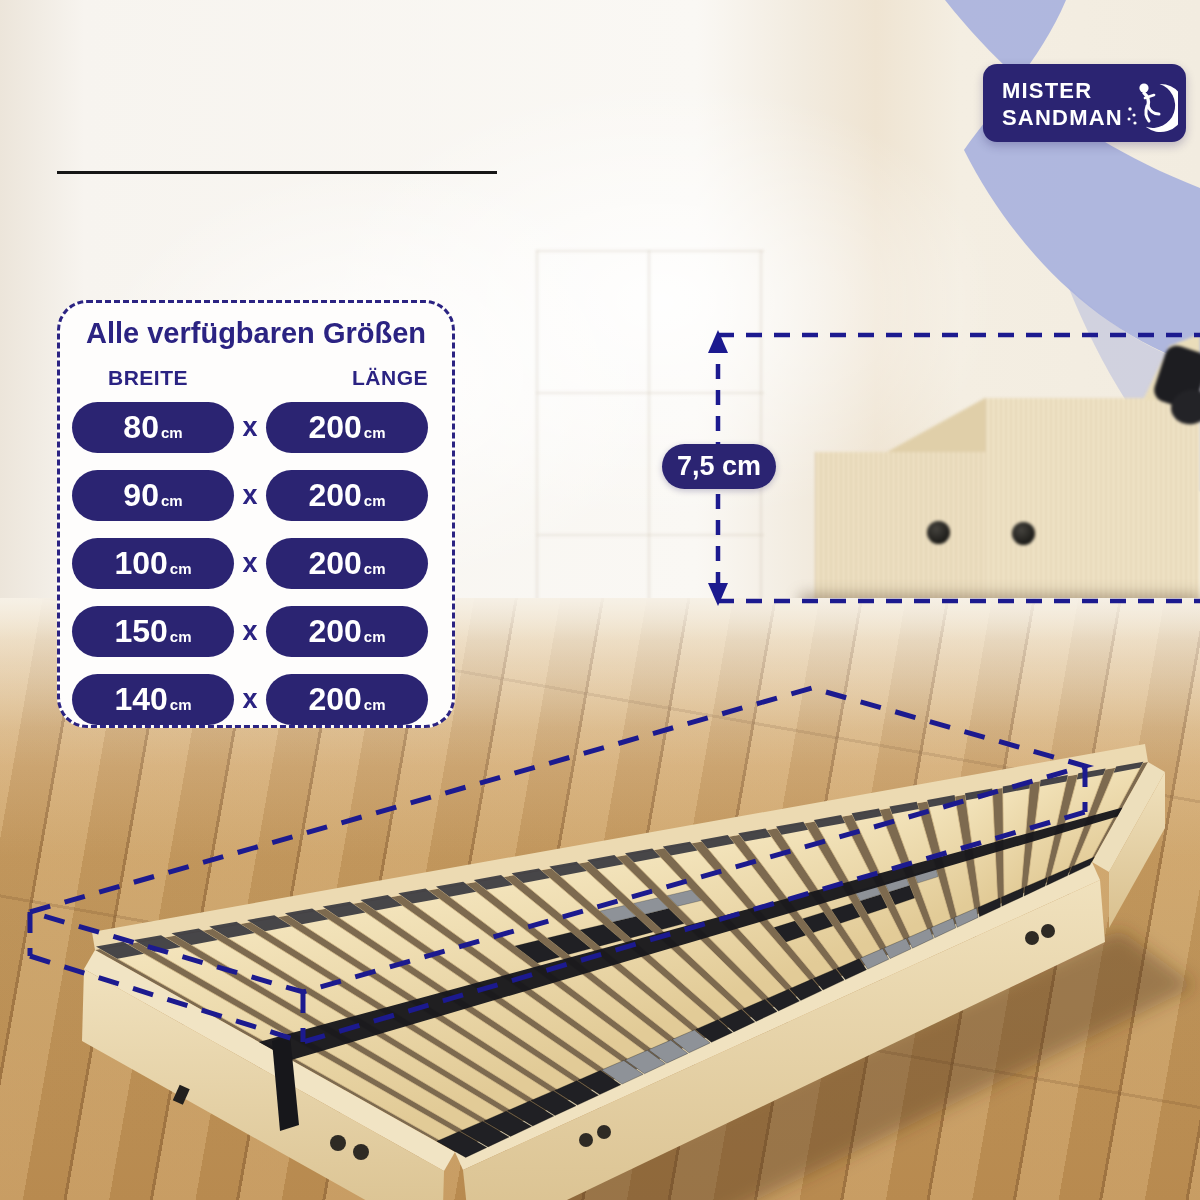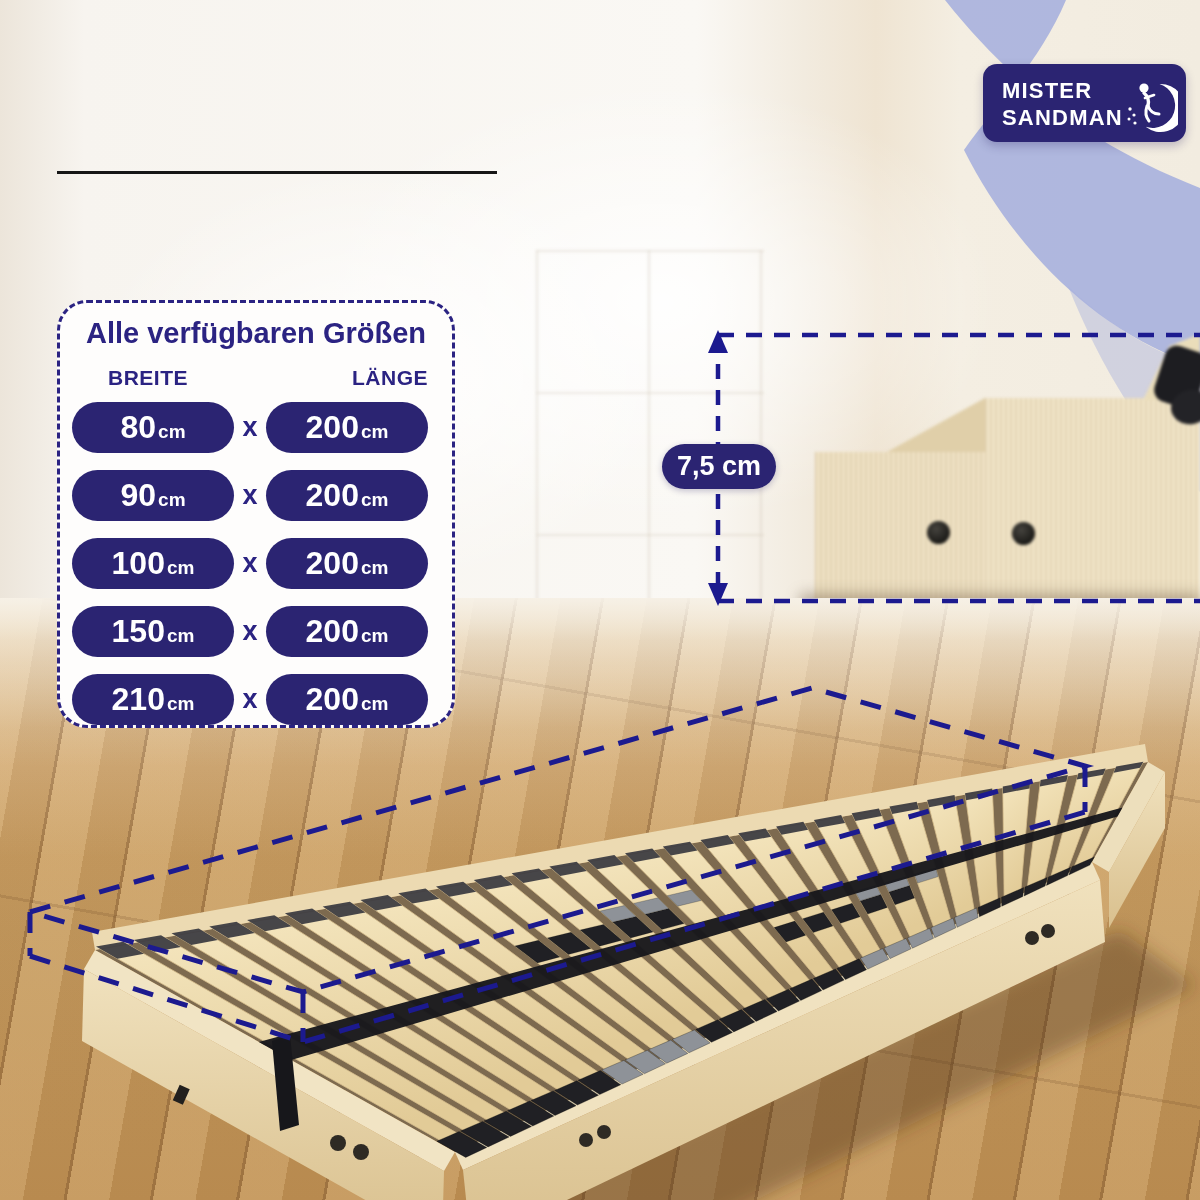--- a/index.html
+++ b/index.html
@@ -48,21 +48,21 @@
   .panel-title{margin-top:14px;text-align:center;color:var(--navy);font-weight:bold;font-size:29px;}
   .panel-headers{display:flex;margin-top:16px;color:var(--navy);font-weight:bold;font-size:21px;letter-spacing:.5px;}
   .panel-headers .hdr-left{width:176px;text-align:center;}
   .panel-headers .hdr-gap{width:26px;}
   .panel-headers .hdr-right{width:166px;text-align:right;}
   .size-rows{margin-top:11px;}
   .size-row{display:flex;align-items:center;margin:12px 0 17px 12px;}
   .size-pill{width:162px;height:51px;border-radius:27px;background:var(--pill);color:#fff;
     display:flex;align-items:baseline;justify-content:center;padding-top:7px;}
   .size-pill .num{font-size:32px;font-weight:bold;line-height:36px;}
-  .size-pill .unit{font-size:19px;font-weight:bold;margin-left:2px;}
+  .size-pill .unit{font-size:15px;font-weight:bold;margin-left:2px;}
   .x-sep{width:28px;text-align:center;color:var(--navy);font-weight:bold;font-size:27px;margin:0 2px;}
 
   
   .furniture{position:absolute;left:815px;top:326px;width:385px;height:276px;filter:blur(1.8px);}
   .furn-face-left{position:absolute;left:0;top:126px;width:170px;height:150px;
     background:repeating-linear-gradient(90deg, rgba(214,194,158,.5) 0 2px, rgba(255,246,226,.35) 2px 5px),#e9dbbb;}
   .furn-face-right{position:absolute;left:170px;top:72px;width:215px;height:204px;
     background:repeating-linear-gradient(90deg, rgba(214,194,158,.5) 0 2px, rgba(255,246,226,.35) 2px 5px),#ecdfc0;}
   .furn-wedge{position:absolute;left:72px;top:72px;width:98px;height:54px;background:#e0cfa9;
     clip-path:polygon(100% 0,100% 100%,0 100%);}
@@ -333,21 +333,21 @@
             <span class="unit">cm</span>
           </div>
         <div class="x-sep">x</div>
         <div class="size-pill">
             <span class="num">200</span>
             <span class="unit">cm</span>
           </div>
       </div>
       <div class="size-row">
         <div class="size-pill">
-            <span class="num">210</span>
+            <span class="num">140</span>
             <span class="unit">cm</span>
           </div>
         <div class="x-sep">x</div>
         <div class="size-pill">
             <span class="num">200</span>
             <span class="unit">cm</span>
           </div>
       </div>
     </div>
   </aside>

